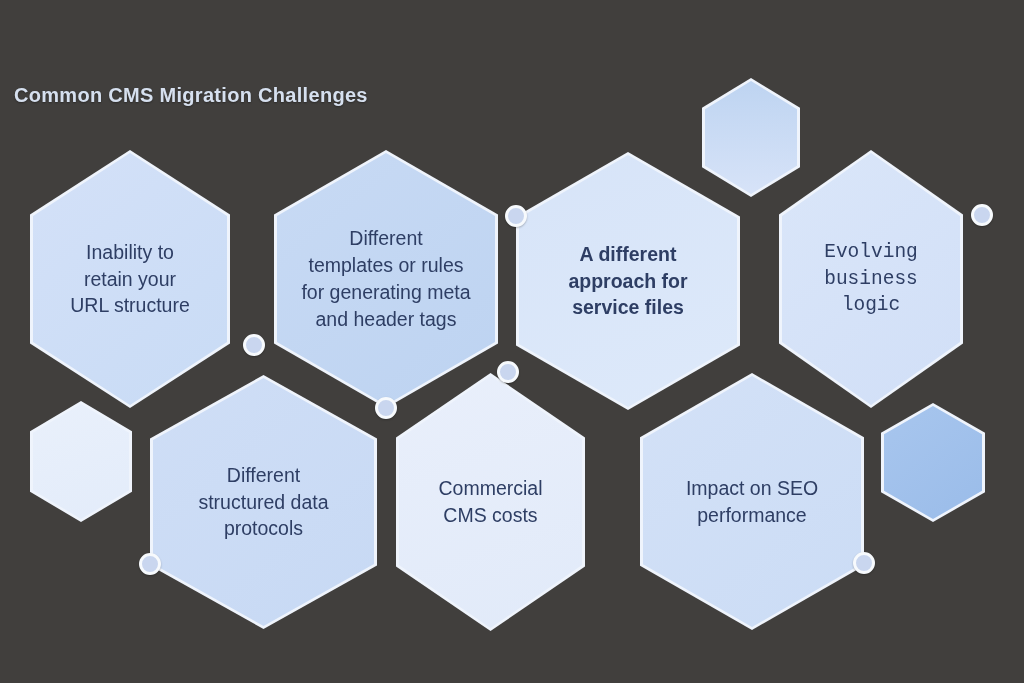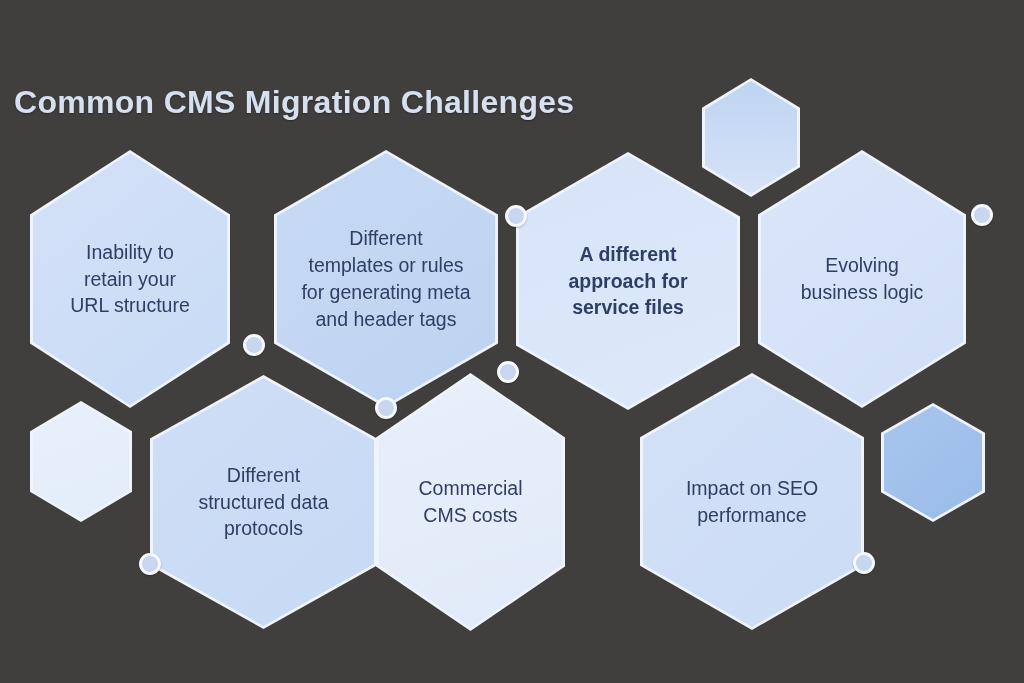--- a/index.html
+++ b/index.html
@@ -10,21 +10,21 @@
   }
   .stage {
     position: relative;
     width: 1024px; height: 683px;
     background: #413f3d;
   }
   .title {
     position: absolute;
     left: 14px; top: 84px;
     margin: 0;
-    font-size: 32px;
+    font-size: 20px;
     font-weight: 700;
     letter-spacing: 0.3px;
     color: #d6e0ef;
     text-shadow: 0 1px 2px rgba(0,0,0,0.35);
   }
   .hex {
     position: absolute;
     clip-path: polygon(50% 0%, 100% 25%, 100% 75%, 50% 100%, 0% 75%, 0% 25%);
     background: #eff4fc;
     filter: drop-shadow(2px 3px 2px rgba(0,0,0,0.20));
@@ -45,25 +45,25 @@
     color: #2e3e64;
     padding: 0 10px;
   }
   
   .h1 { left: 30px;  top: 150px; width: 200px; height: 258px; }
   .h1 .fill { background: linear-gradient(140deg, #d4e1f8 0%, #c8dbf5 100%); }
   .h2 { left: 274px; top: 150px; width: 224px; height: 258px; }
   .h2 .fill { background: linear-gradient(140deg, #c8daf4 0%, #bdd3f1 100%); }
   .h3 { left: 516px; top: 152px; width: 224px; height: 258px; font-weight: bold; }
   .h3 .fill { background: linear-gradient(160deg, #d7e4f8 0%, #dde9fa 100%); }
-  .h4 { left: 758px; top: 150px; width: 208px; height: 258px; }
+  .h4 { left: 779px; top: 150px; width: 184px; height: 258px; font-family: Liberation Mono, monospace; }
   .h4 .fill { background: linear-gradient(140deg, #dae6f9 0%, #d1dff7 100%); }
   .h5 { left: 150px; top: 375px; width: 227px; height: 254px; }
   .h5 .fill { background: linear-gradient(140deg, #cfdef6 0%, #c7d9f4 100%); }
-  .h6 { left: 376px; top: 373px; width: 189px; height: 258px; }
+  .h6 { left: 396px; top: 373px; width: 189px; height: 258px; }
   .h6 .fill { background: linear-gradient(160deg, #e9effb 0%, #e1eaf9 100%); }
   .h7 { left: 640px; top: 373px; width: 224px; height: 257px; }
   .h7 .fill { background: linear-gradient(140deg, #d3e1f7 0%, #cbdcf5 100%); }
   
   .s1 { left: 702px; top: 78px;  width: 98px;  height: 119px; }
   .s1 .fill { background: linear-gradient(180deg, #bed4f1 0%, #d7e3f8 100%); }
   .s2 { left: 30px;  top: 401px; width: 102px; height: 121px; }
   .s2 .fill { background: linear-gradient(160deg, #e9f0fb 0%, #e3ecfa 100%); }
   .s3 { left: 881px; top: 403px; width: 104px; height: 119px; }
   .s3 .fill { background: linear-gradient(140deg, #a8c6ee 0%, #9abce9 100%); }

